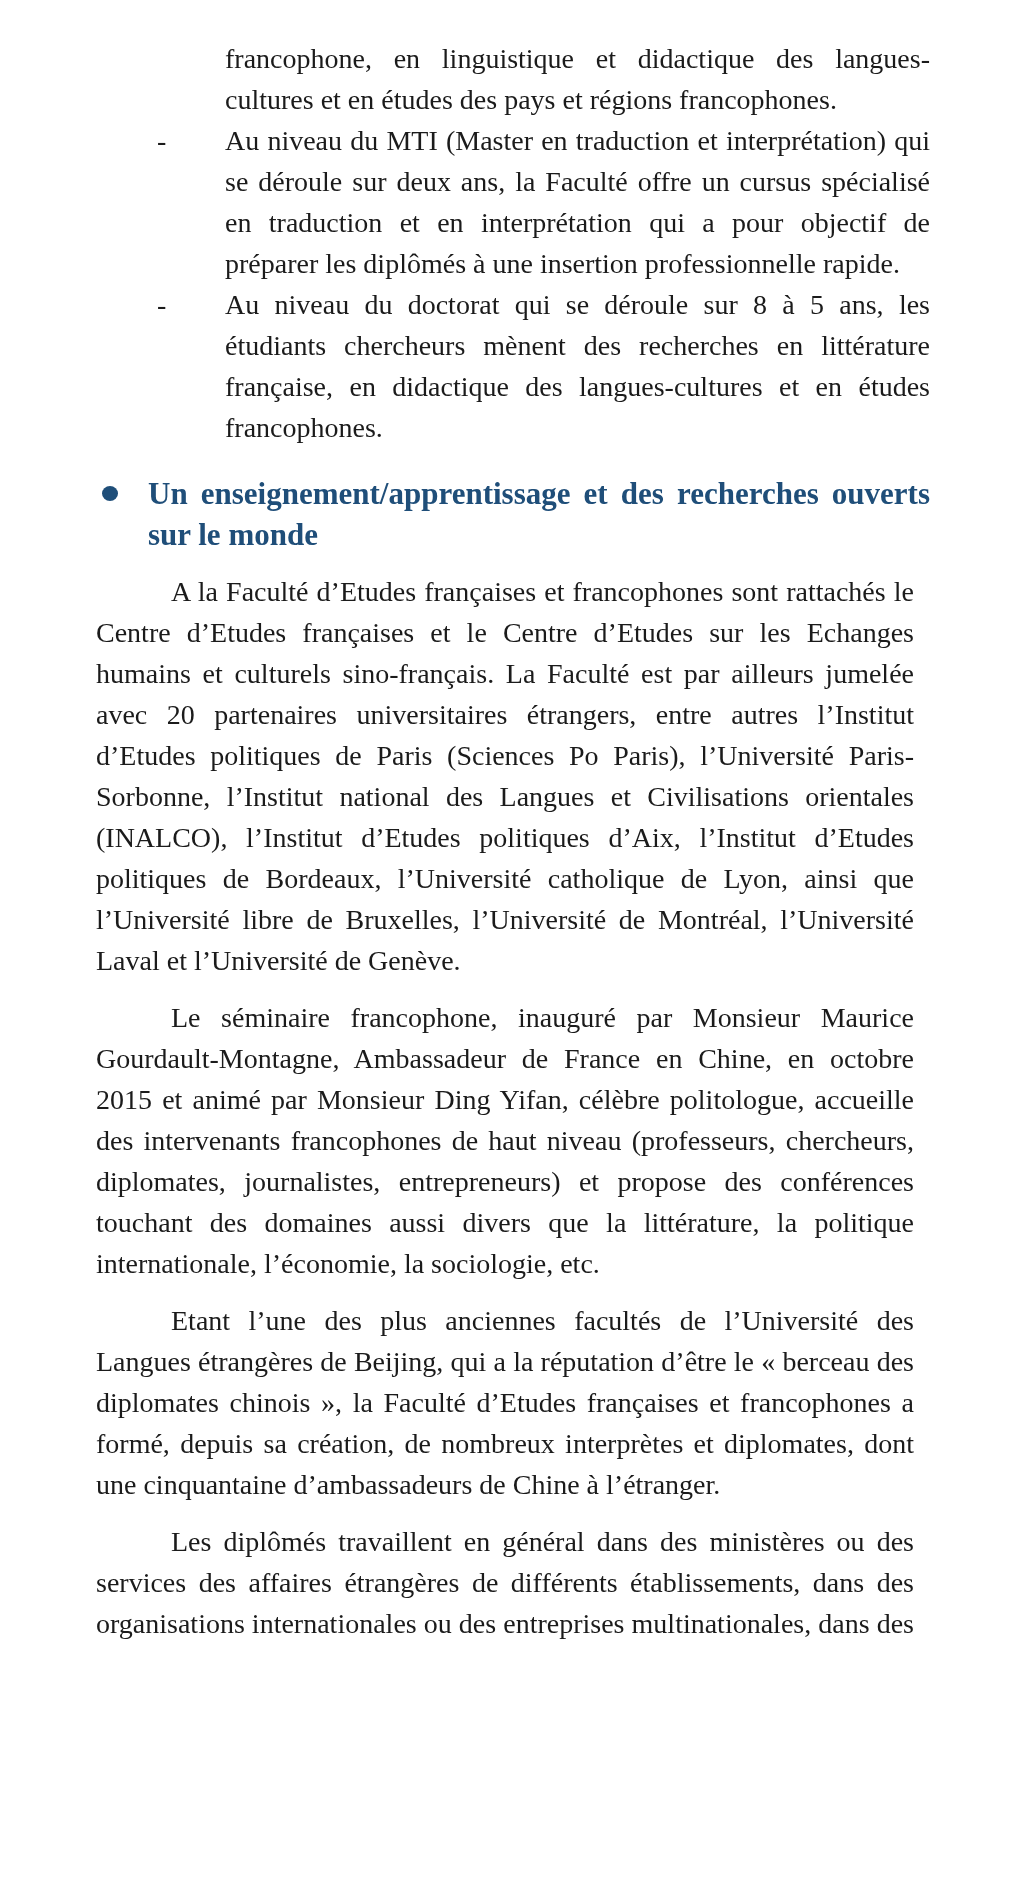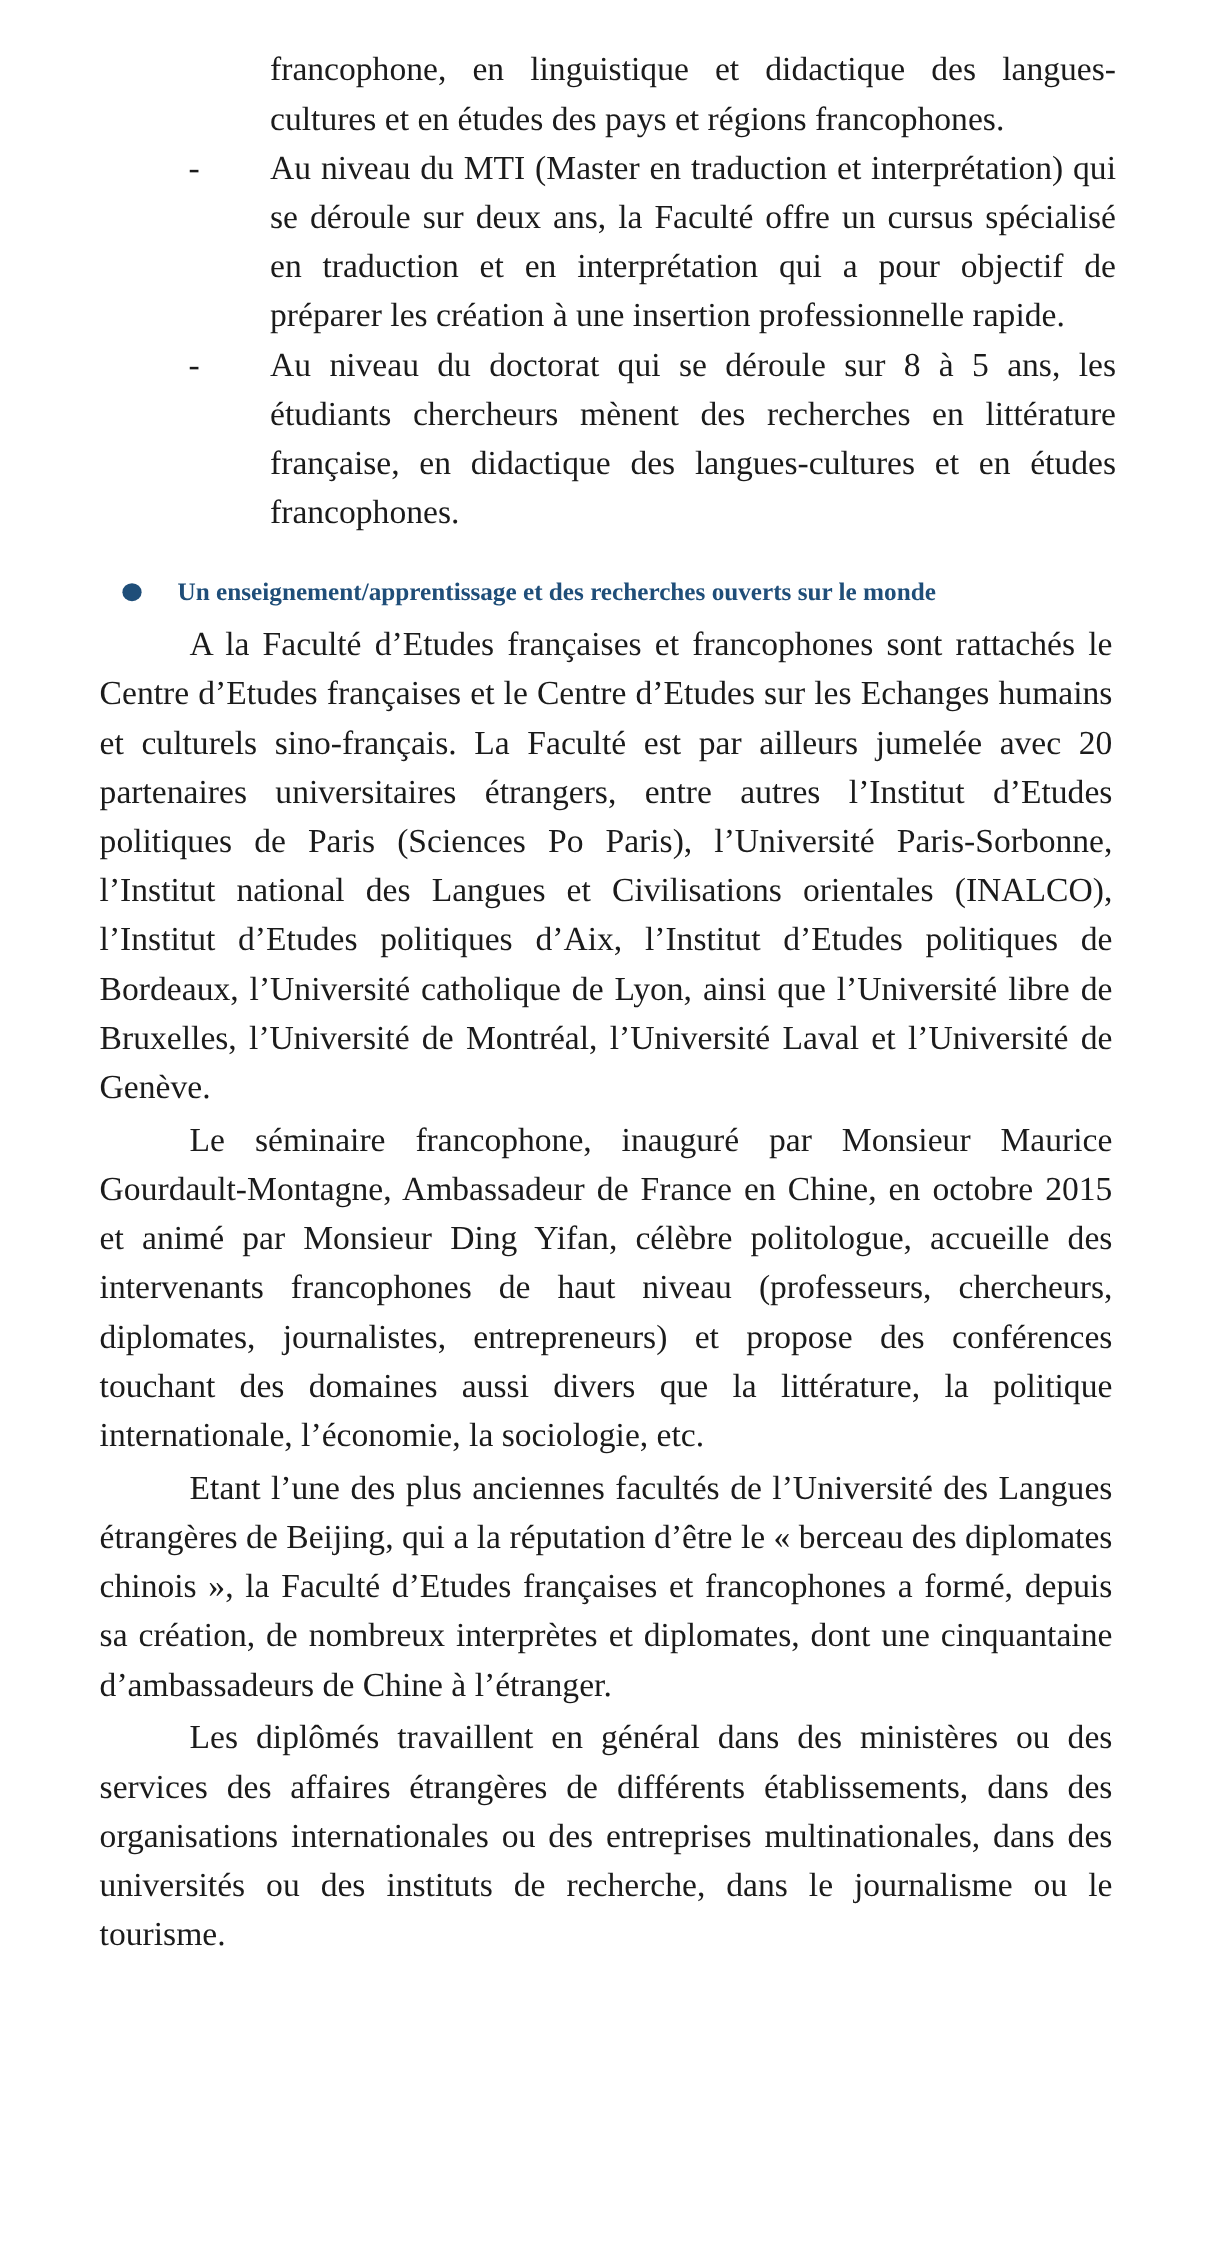--- a/index.html
+++ b/index.html
@@ -35,55 +35,55 @@
     position: absolute;
     left: 77px;
     top: 0;
     width: 40px;
     text-align: left;
   }
   .section-heading {
     position: relative;
     margin: 25px 0 0 0;
     padding-left: 68px;
-    font-size: 21px;
+    font-size: 31px;
     line-height: 41px;
     font-weight: bold;
     color: #1F4E79;
     text-align: justify;
   }
   .section-heading .bullet {
     position: absolute;
     left: 22px;
     top: 13px;
     width: 16px;
     height: 15px;
     border-radius: 50%;
     background: #1F4E79;
   }
   .para {
-    margin: 3px;
+    margin: 16px;
     text-indent: 75px;
     text-align: justify;
     font-family: Liberation Serif, serif;
   }
 </style>
 </head>
 <body>
 
 <div class="page">
 
   <ul class="doc-list">
     <li class="doc-list-item">
       <span class="marker"></span>
       <span>francophone, en linguistique et didactique des langues-cultures et en études des pays et régions francophones.</span>
     </li>
     <li class="doc-list-item">
       <span class="marker">-</span>
-      <span>Au niveau du MTI (Master en traduction et interprétation) qui se déroule sur deux ans, la Faculté offre un cursus spécialisé en traduction et en interprétation qui a pour objectif de préparer les création à une insertion professionnelle rapide.</span>
+      <span>Au niveau du MTI (Master en traduction et interprétation) qui se déroule sur deux ans, la Faculté offre un cursus spécialisé en traduction et en interprétation qui a pour objectif de préparer les diplômés à une insertion professionnelle rapide.</span>
     </li>
     <li class="doc-list-item">
       <span class="marker">-</span>
       <span>Au niveau du doctorat qui se déroule sur 8 à 5 ans, les étudiants chercheurs mènent des recherches en littérature française, en didactique des langues-cultures et en études francophones.</span>
     </li>
   </ul>
 
   <h2 class="section-heading">
     <span class="bullet"></span><span>Un enseignement/apprentissage et des recherches ouverts sur le monde</span>
   </h2>

